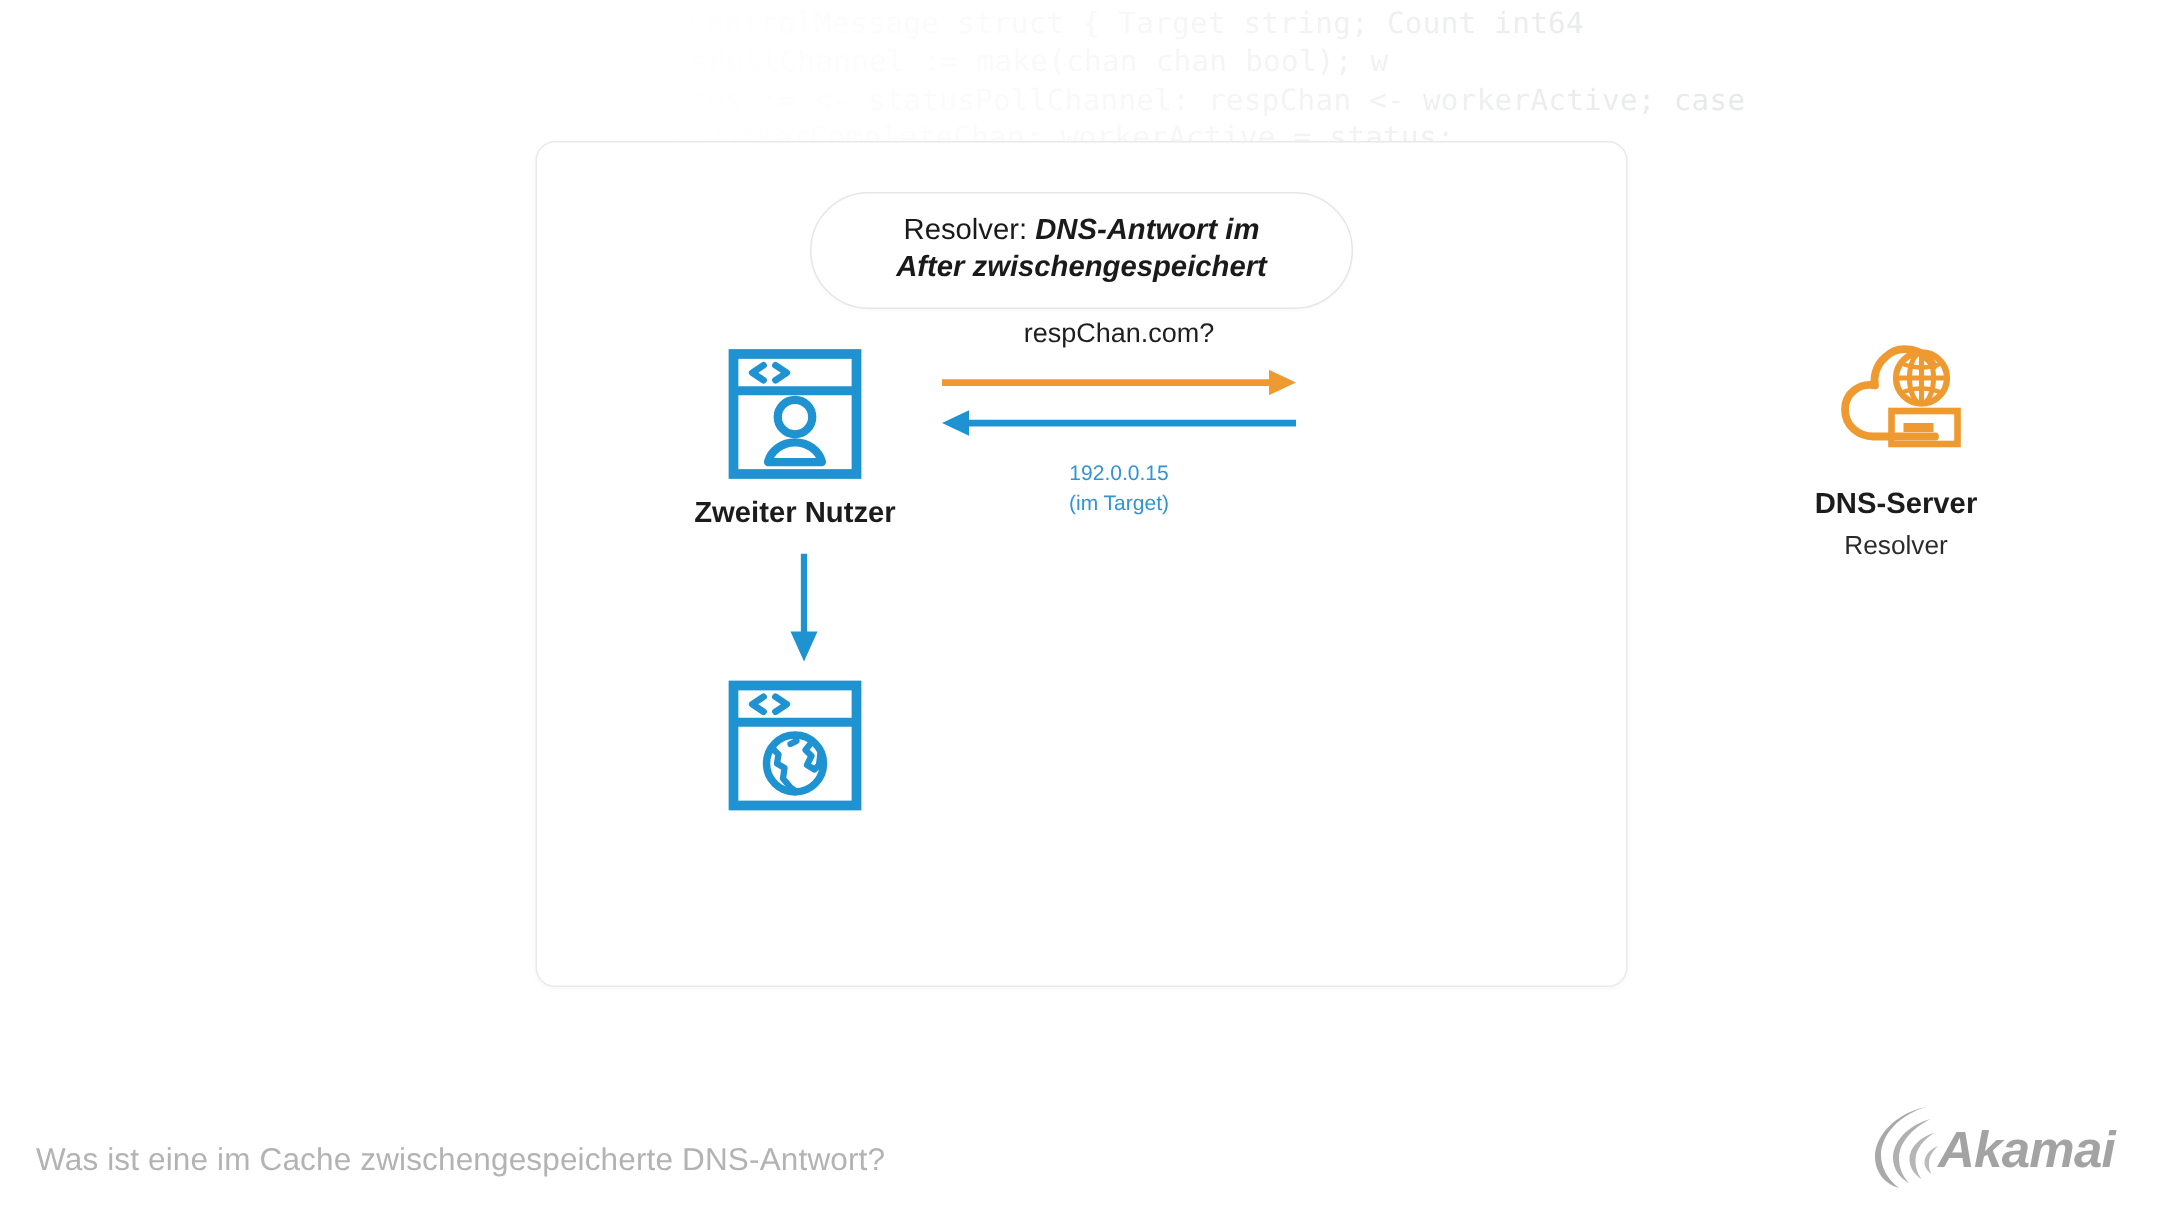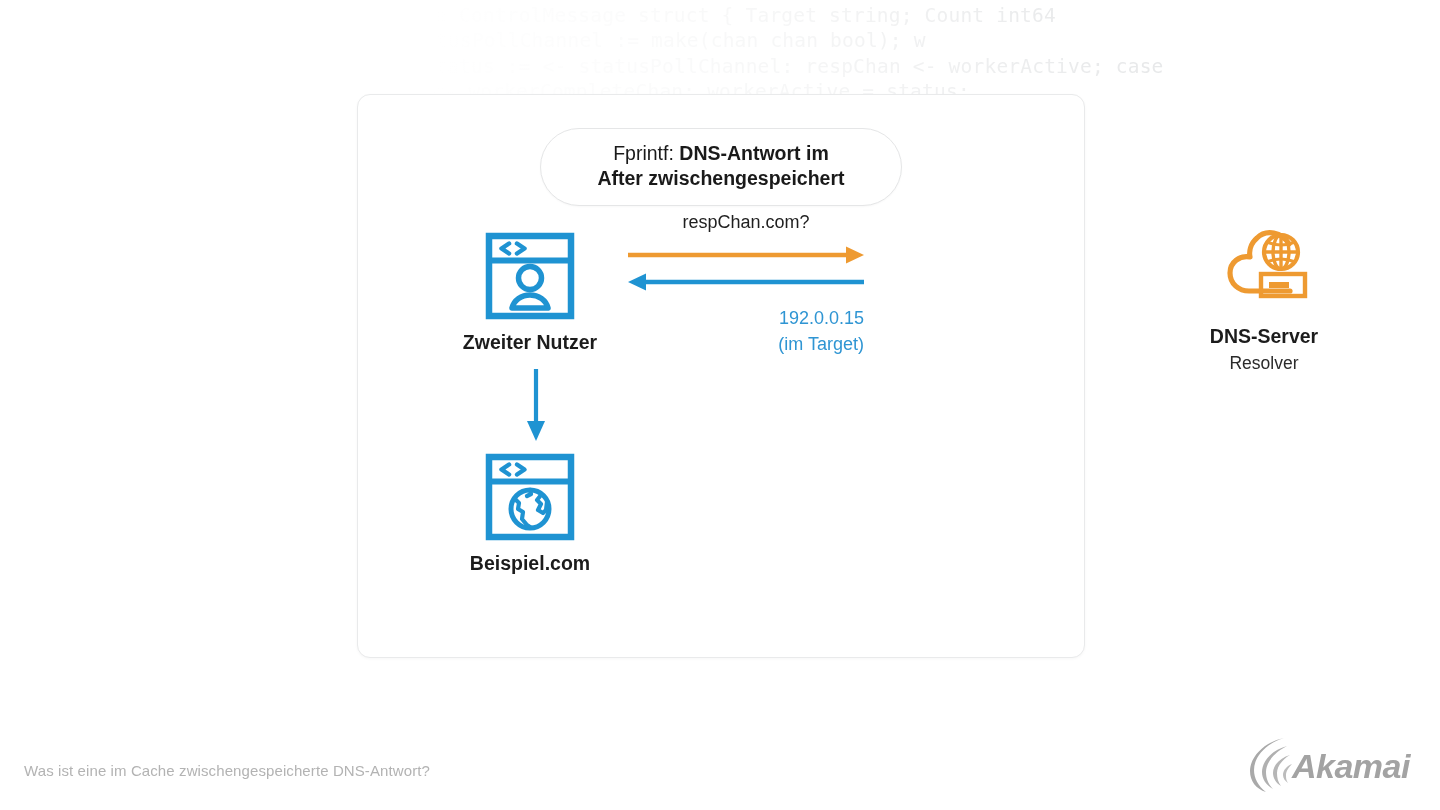--- a/index.html
+++ b/index.html
@@ -75,21 +75,21 @@
     background: #ffffff;
     border: 1px solid #e5e6e7;
     border-radius: 40px;
     text-align: center;
     line-height: 1.3;
     font-size: 19.5px;
     color: #1a1a1a;
     box-shadow: 0 1px 2px rgba(0,0,0,0.03);
   }
   #title-pill .t-light { font-weight: 400; }
-  #title-pill .t-bold  { font-weight: 700; }
+  #title-pill .t-bold  { font-weight: 700; font-style: italic; }
 
   
   .node {
     position: absolute;
     text-align: center;
   }
   .node-icon { display: block; margin: 0 auto; }
   .node-label {
     font-size: 19.5px;
     font-weight: 700;
@@ -120,43 +120,42 @@
     width: 236px;
     text-align: center;
   }
   #exchange .q-text {
     font-size: 18px;
     color: #1f1f1f;
     line-height: 1.35;
     font-weight: 400;
   }
   #exchange .a-text {
-    font-size: 18px;
+    font-size: 14px;
     color: #2f95d3;
     line-height: 1.35;
     font-weight: 400;
     margin-top: 14px;
-    text-align: right;
   }
   .arrow-row { position: relative; height: 20px; }
   #arrow-request  { margin-top: 11px; }
   #arrow-response { margin-top: 7px; }
 
   #vertical-arrow {
     position: absolute;
     left: 167px;
     top: 274px;
   }
 
   
   #caption {
     position: absolute;
     left: 24px;
     top: 762px;
-    font-size: 15px;
+    font-size: 21px;
     color: #b3b3b3;
     font-weight: 400;
     letter-spacing: 0.1px;
     z-index: 3;
   }
 
   
   #akamai-logo {
     position: absolute;
     right: 24px;
@@ -193,21 +192,21 @@
       <div class="code-line" style="top: 486.6px; transform: translateX(120px);">statusPollChannel &lt;- reqChan; select { case result :=</div>
       <div class="code-line" style="top: 512px; transform: translateX(180px);">case &lt;-timeout: fmt.Fprint(w, "TIMEOUT"); }; };</div>
       <div class="code-line" style="top: 537.4px; transform: translateX(210px);">log.Print(http.ListenAndServe(":1337", nil)); };</div>
     </div>
   <div class="mask"></div>
 </div>
 
 <div id="diagram-card">
 
   <div id="title-pill">
-    <span class="t-light">Fprintf:</span>
+    <span class="t-light">Resolver:</span>
     <span class="t-bold">DNS-Antwort im</span><br>
     <span class="t-bold">After zwischengespeichert</span>
   </div>
 
   <div class="node" id="node-user">
     <svg class="node-icon" width="90" height="88" viewBox="0 0 90 88" fill="none">
       <rect x="4" y="4" width="82" height="80" stroke="#1f93d2" stroke-width="6.5"></rect>
       <line x1="4" y1="28.5" x2="86" y2="28.5" stroke="#1f93d2" stroke-width="6"></line>
       <path d="M24 11.5 L16.5 16.5 L24 21.5" stroke="#1f93d2" stroke-width="4.5" fill="none" stroke-linecap="round" stroke-linejoin="round"></path>
       <path d="M32 11.5 L39.5 16.5 L32 21.5" stroke="#1f93d2" stroke-width="4.5" fill="none" stroke-linecap="round" stroke-linejoin="round"></path>
@@ -238,21 +237,20 @@
     <svg class="node-icon" width="90" height="88" viewBox="0 0 90 88" fill="none">
       <rect x="4" y="4" width="82" height="80" stroke="#1f93d2" stroke-width="6.5"></rect>
       <line x1="4" y1="28.5" x2="86" y2="28.5" stroke="#1f93d2" stroke-width="6"></line>
       <path d="M24 11.5 L16.5 16.5 L24 21.5" stroke="#1f93d2" stroke-width="4.5" fill="none" stroke-linecap="round" stroke-linejoin="round"></path>
       <path d="M32 11.5 L39.5 16.5 L32 21.5" stroke="#1f93d2" stroke-width="4.5" fill="none" stroke-linecap="round" stroke-linejoin="round"></path>
       <circle cx="45" cy="56" r="19" stroke="#1f93d2" stroke-width="5" fill="none"></circle>
       <path d="M30 46 L34 50 L33 56 L38 59 L37 66 L42 72 L45 74
                M56 42 L52 47 L56 51 L53 57 L58 60 L61 57 L62 49
                M45 37 L46 41 L42 43" stroke="#1f93d2" stroke-width="4.2" fill="none" stroke-linecap="round" stroke-linejoin="round"></path>
     </svg>
-    <div class="node-label two-line">Beispiel.com</div>
   </div>
 
   <div id="exchange">
     <div class="q-text">respChan.com?</div>
 
     <div class="arrow-row" id="arrow-request">
       <svg width="236" height="20" viewBox="0 0 236 20" fill="none">
         <line x1="0" y1="10" x2="222" y2="10" stroke="#ee9a31" stroke-width="4.5"></line>
         <path d="M236 10 L218 1.5 L218 18.5 Z" fill="#ee9a31"></path>
       </svg>

